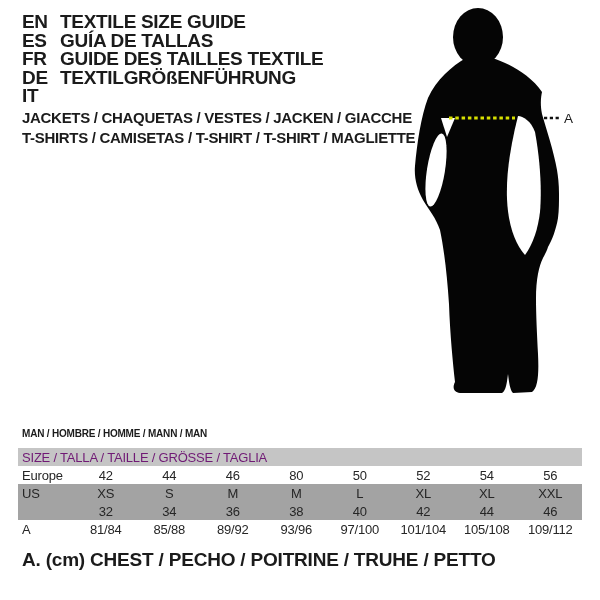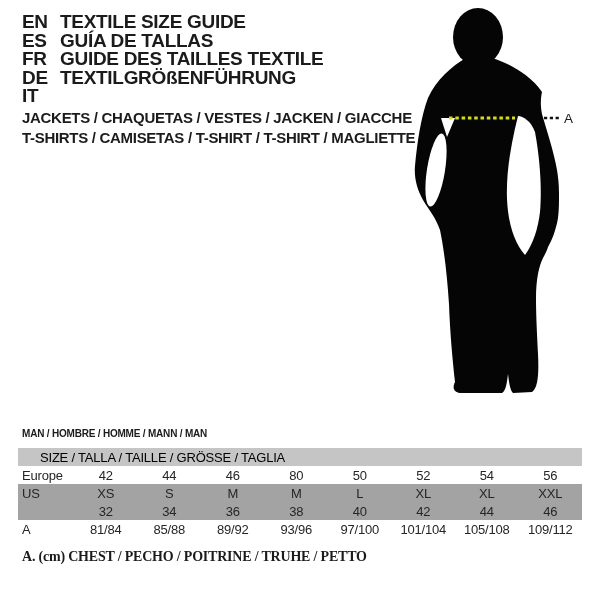--- a/index.html
+++ b/index.html
@@ -20,28 +20,28 @@
 
   
   .figure-wrap{left:392px;top:4px;width:200px;height:400px;}
 
   
   .section-title{top:416px;left:22px;font-size:10px;font-weight:700;letter-spacing:-0.2px;margin-top:12px;}
 
   
   .size-table{top:448px;left:18px;width:564px;font-size:13px;color:#262626;letter-spacing:-0.2px;}
   .t-row{display:flex;height:18px;align-items:center;}
-  .t-row.header-row{background:#c5c5c5;color:#000000;padding-left:18px;}
+  .t-row.header-row{background:#c5c5c5;color:#701a75;}
   .t-row.striped{background:#a3a3a3;}
   .t-label{flex:0 0 52px;padding-left:4px;text-align:left;}
   .t-cell{flex:1;text-align:center;}
   .header-text{padding-left:4px;}
 
   
-  .note{top:549px;left:22px;font-size:14px;font-weight:700;letter-spacing:-0.2px;font-family:Liberation Serif, serif;}
+  .note{top:549px;left:22px;font-size:19px;font-weight:700;letter-spacing:-0.2px;}
 
   svg text{font-family:"Liberation Sans",sans-serif;}
 </style>
 </head>
 <body>
 
 <div class="abs lang-list">
   <div class="lang-row">
     <span class="lang-code">EN</span>
     <span class="lang-label">TEXTILE SIZE GUIDE</span>

